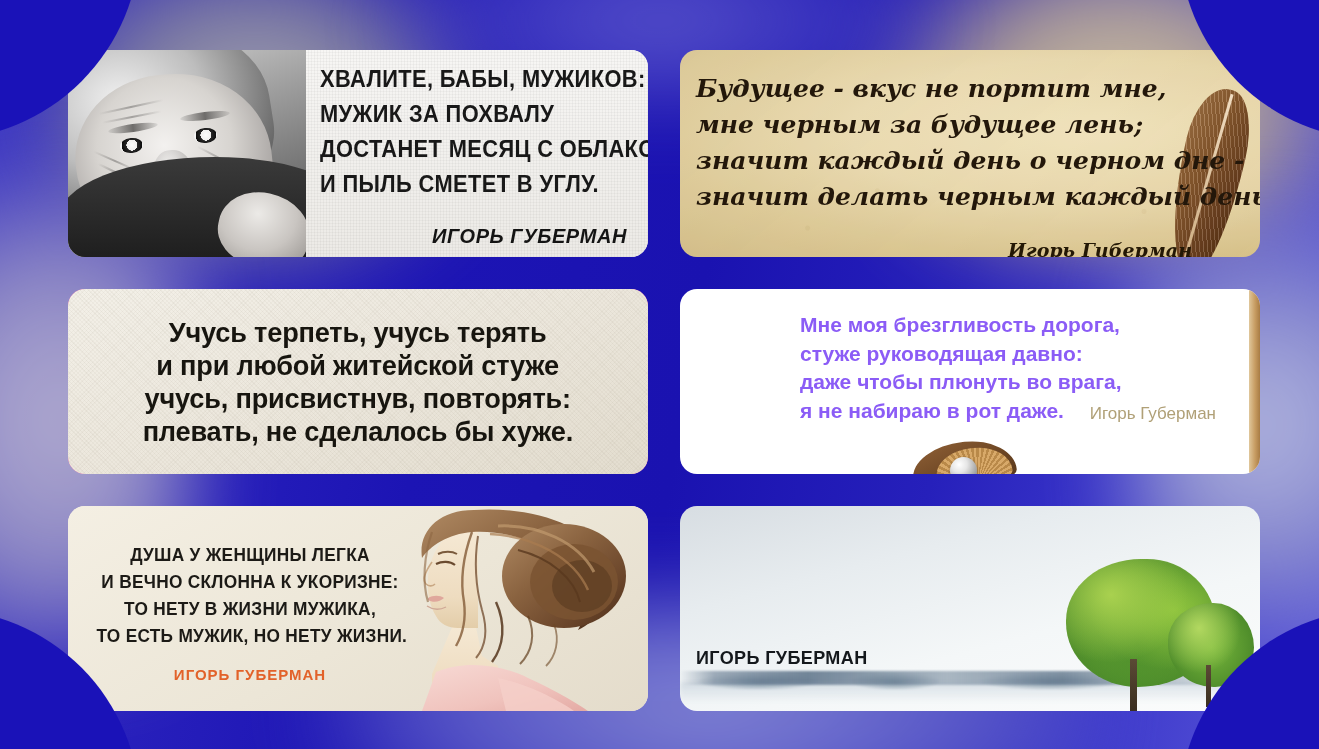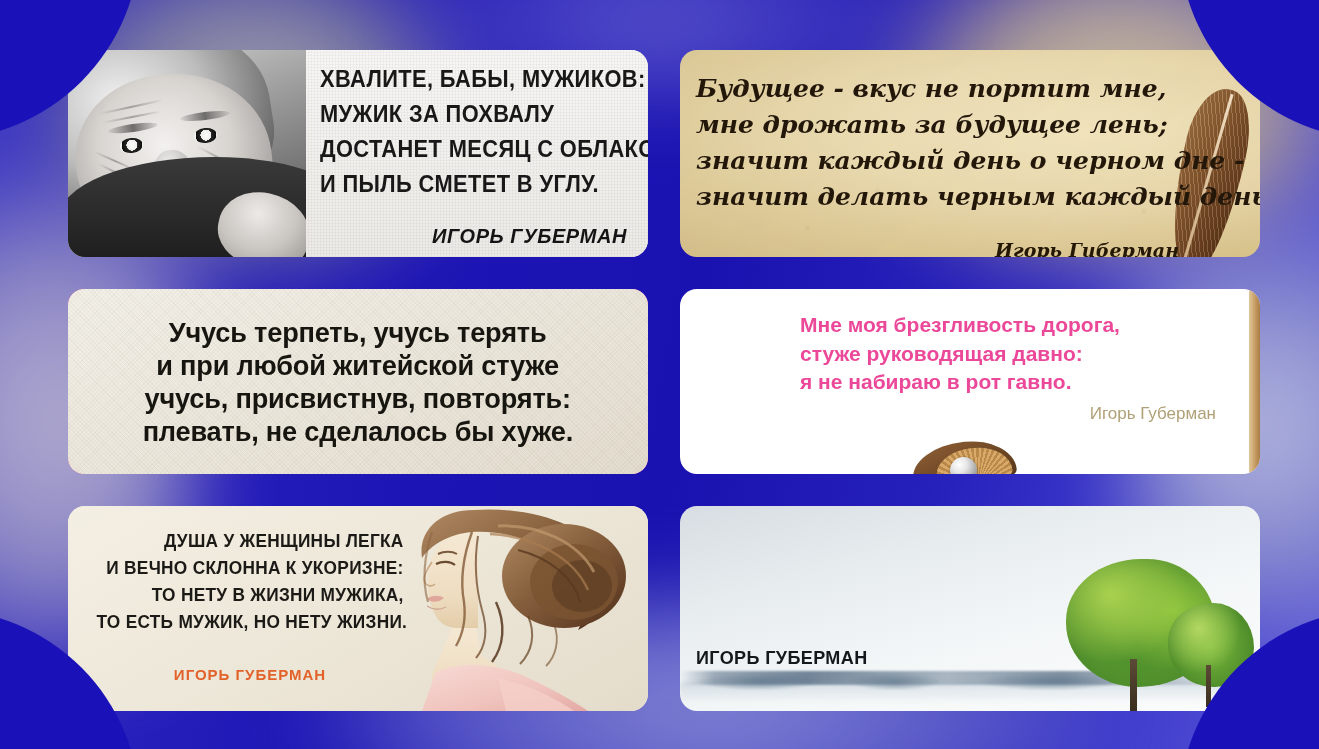--- a/index.html
+++ b/index.html
@@ -199,21 +199,21 @@
   .c2 .q-line {
     font-family: "DejaVu Serif", serif;
     font-style: italic;
     font-weight: bold;
     font-size: 25px;
     line-height: 36px;
     color: #23170a;
     white-space: nowrap;
   }
   .c2 .author {
-    position: absolute; right: 81px; bottom: -4px;
+    position: absolute; right: 68px; bottom: -4px;
     font-family: "DejaVu Serif", serif;
     font-style: italic; font-weight: bold;
     font-size: 19px;
     color: #241805;
     margin-left: 39px;
   }
   .c2 .quill {
     position: absolute; right: -6px; top: 38px;
     width: 108px; height: 200px;
     transform: rotate(13deg);
@@ -228,21 +228,21 @@
     border-radius: inherit;
     background: repeating-linear-gradient(72deg, rgba(255,255,255,.16) 0 1px, rgba(0,0,0,.10) 1px 4px);
   }
   .c2 .quill .shaft {
     position: absolute; left: 46px; top: 4px; width: 3px; height: 192px;
     background: linear-gradient(180deg, #f0ddc2, #caa87a);
     transform: rotate(3deg);
   }
 
   
-  .c3 { background: #ec4899; border-radius: 16px; }
+  .c3 { background: #ec4899; }
   .c3 .paper {
     position: absolute; inset: 0;
     background:
       repeating-linear-gradient(45deg, rgba(150,140,120,.075) 0 1px, rgba(0,0,0,0) 1px 3px),
       repeating-linear-gradient(-45deg, rgba(150,140,120,.06) 0 1px, rgba(0,0,0,0) 1px 3px),
       linear-gradient(160deg, #f3f0e8 0%, #ebe6db 55%, #e3ddcf 100%);
   }
   .c3 .text-zone {
     position: absolute; inset: 0;
     display: flex; flex-direction: column; justify-content: center; align-items: center;
@@ -263,21 +263,21 @@
   .c4 .edge {
     position: absolute; right: 0; top: 0; width: 11px; height: 100%;
     background: linear-gradient(90deg, #e0c79b, #c79c62 55%, #a87c44);
   }
   .c4 .text-zone { position: absolute; left: 120px; right: 40px; top: 22px; }
   .c4 .q-line {
     font-family: "Liberation Sans", sans-serif;
     font-weight: bold;
     font-size: 21px;
     line-height: 28.5px;
-    color: #ec4899;
+    color: #8b5cf6;
     white-space: nowrap;
   }
   .c4 .author {
     position: absolute; right: 44px; bottom: 50px;
     font-family: "Liberation Sans", sans-serif;
     font-size: 17px;
     color: #b0a077;
   }
   .c4 .shell {
     position: absolute; left: 232px; bottom: -14px; width: 104px; height: 50px;
@@ -302,21 +302,21 @@
     background: radial-gradient(circle at 34% 28%, #ffffff 0%, #e6e6e6 30%, #a9a9a9 65%, #6e6e6e 100%);
     box-shadow: 0 1px 3px rgba(0,0,0,.35);
   }
 
   
   .c5 { background: #efe9dc; }
   .c5 .paper {
     position: absolute; inset: 0;
     background: linear-gradient(150deg, #f4efe3 0%, #ece6d7 55%, #e4dccb 100%);
   }
-  .c5 .text-zone { position: absolute; left: 22px; top: 22px; width: 320px; text-align: right; }
+  .c5 .text-zone { position: absolute; left: 22px; top: 36px; width: 320px; text-align: center; }
   .c5 .q-line {
     font-family: "Liberation Sans Narrow", "Liberation Sans", sans-serif;
     font-weight: bold;
     font-size: 18px;
     line-height: 27px;
     letter-spacing: .3px;
     color: #1c1a16;
     white-space: nowrap;
     transform: scaleX(.96);
   }
@@ -453,21 +453,21 @@
     <div class="card c2">
       <div class="grain"></div>
 
       <div class="quill">
         <div class="vane"></div>
         <div class="shaft"></div>
       </div>
 
       <div class="text-zone">
         <div class="q-line">Будущее - вкус не портит мне,</div>
-        <div class="q-line">мне дрожать за будущее лень;</div>
+        <div class="q-line">мне черным за будущее лень;</div>
         <div class="q-line">значит каждый день о черном дне -</div>
         <div class="q-line">значит делать черным каждый день.</div>
       </div>
       <div class="author">Игорь Гиберман</div>
     </div>
 
     <div class="card c3">
       <div class="paper"></div>
       <div class="text-zone">
         <div class="q-line">Учусь терпеть, учусь терять</div>
@@ -476,21 +476,22 @@
         <div class="q-line">плевать, не сделалось бы хуже.</div>
       </div>
     </div>
 
     <div class="card c4">
       <div class="edge"></div>
 
       <div class="text-zone">
         <div class="q-line">Мне моя брезгливость дорога,</div>
         <div class="q-line">стуже руководящая давно:</div>
-        <div class="q-line">я не набираю в рот гавно.</div>
+        <div class="q-line">даже чтобы плюнуть во врага,</div>
+        <div class="q-line">я не набираю в рот даже.</div>
       </div>
       <div class="author">Игорь Губерман</div>
 
       <div class="shell">
         <div class="outer"></div>
         <div class="inner"></div>
         <div class="pearl"></div>
       </div>
     </div>
 

